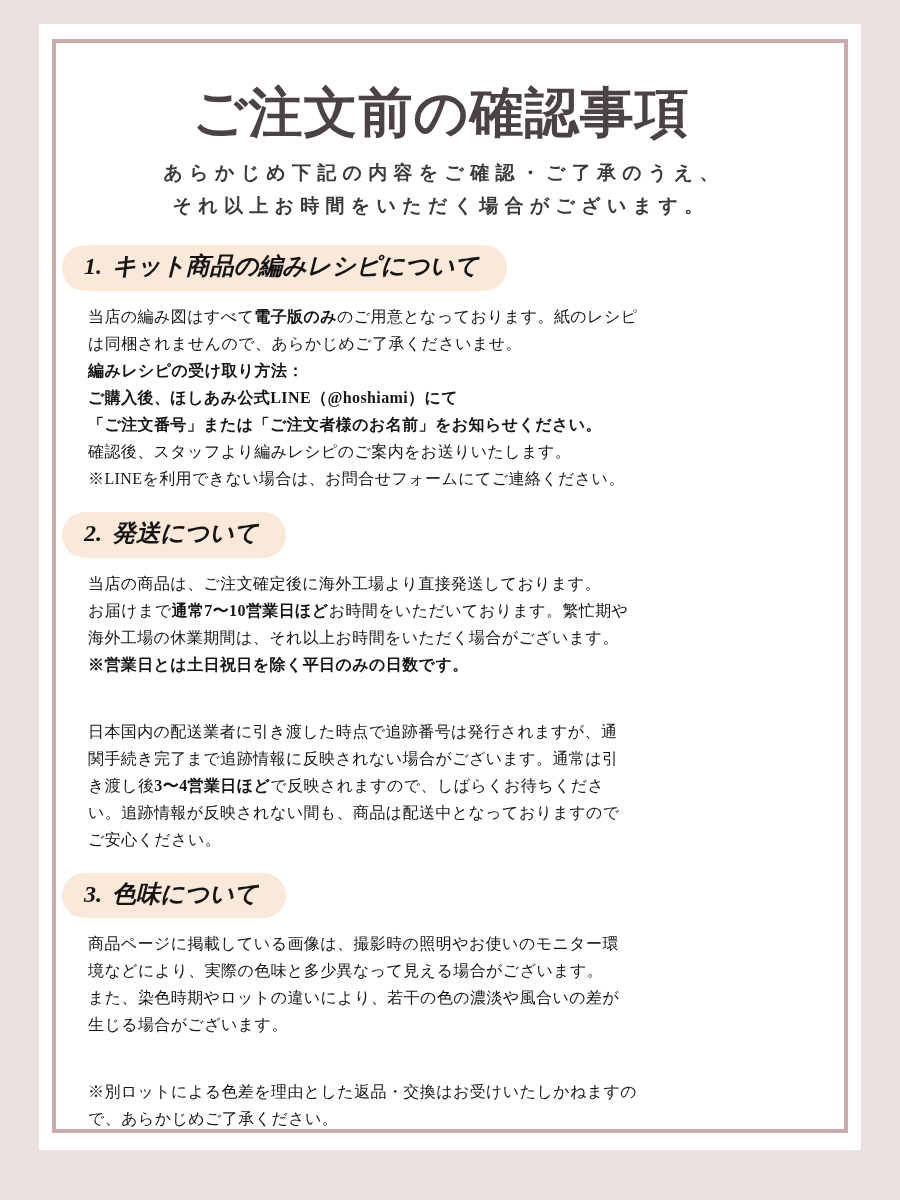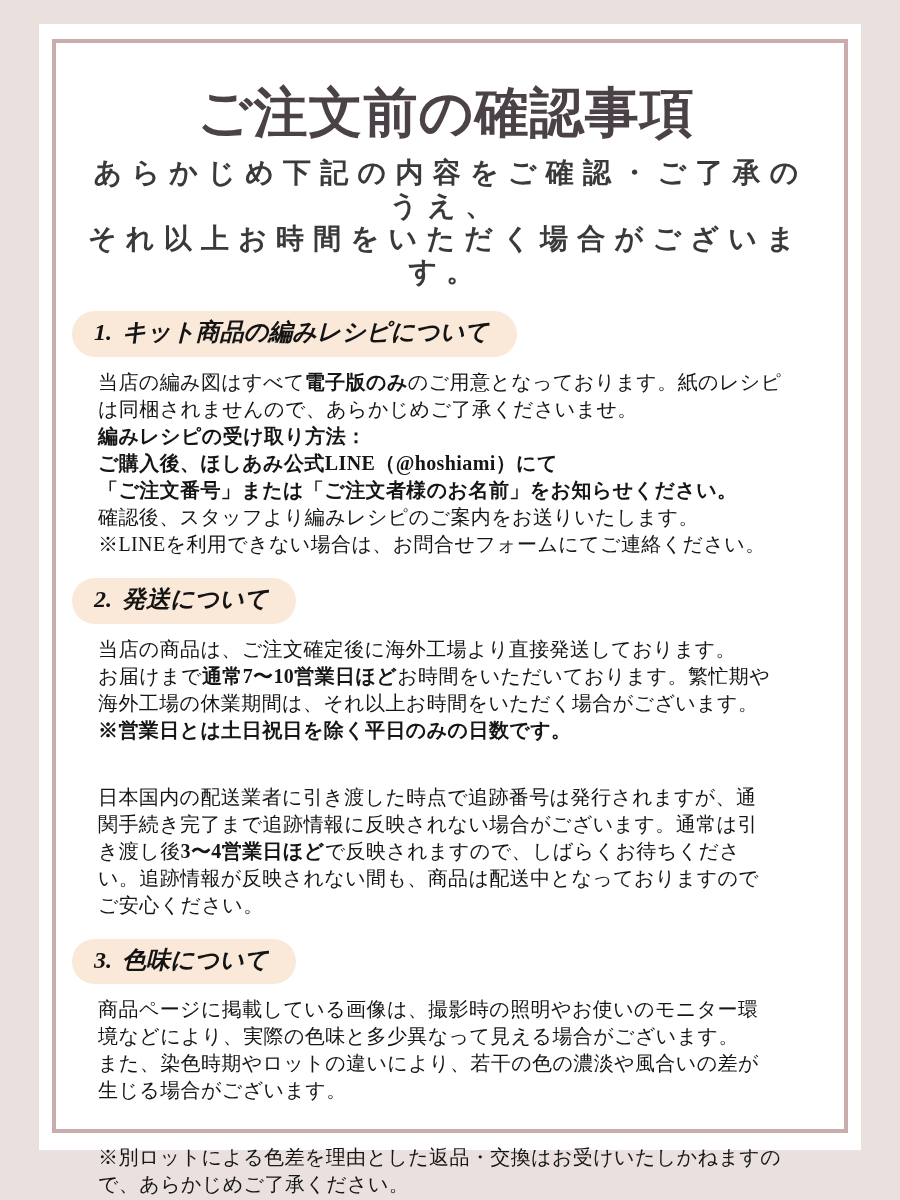--- a/index.html
+++ b/index.html
@@ -12,54 +12,54 @@
   }
   .card {
     position: absolute; left: 39px; top: 24px;
     width: 822px; height: 1126px;
     background: var(--card, #FFFFFF);
   }
   .frame {
     position: absolute; left: 13px; top: 15px; right: 13px; bottom: 17px;
     border: 4px solid var(--frame_border, #C9ADAD);
     box-sizing: border-box;
-    padding: 38px 24px 0 16px;
+    padding: 38px 24px 0 6px;
   }
   .title {
     margin: 0; text-align: center;
     font-family: sans-serif;
     font-size: 54px; font-weight: 800; line-height: 1.15;
     color: var(--title_text, #4B4247);
     letter-spacing: 1px;
   }
   .subtitle {
     margin: 13px 0 0 0; text-align: center;
     font-family: sans-serif;
-    font-size: 28px; font-weight: 700; line-height: 33px;
+    font-size: 19px; font-weight: 700; line-height: 33px;
     color: var(--subtitle_text, #3A3A3A);
     letter-spacing: 0.33em;
     text-indent: 0.33em;
   }
   .content-section { margin-top: 20px; }
   .content-section:first-of-type { margin-top: 23px; }
   .pill {
     display: inline-block;
     background: var(--pill, #FAE8D9);
     border-radius: 30px;
     padding: 7px 28px 10px 22px;
     font-size: 24px; font-weight: 700; line-height: 1.2;
     color: var(--heading_text, #141414);
     font-family: "Liberation Serif", "DejaVu Serif", sans-serif;
     font-style: italic;
   }
   .pill .num { margin-right: 10px; font-weight: 700; }
   .pill .heading-text { font-family: sans-serif; font-weight: 800; }
   .para {
     margin: 12px 0 0 26px;
-    font-size: 20px; line-height: 27px;
+    font-size: 16px; line-height: 27px;
     letter-spacing: 0.4px;
     color: var(--body_text, #161616);
   }
   .para + .para { margin-top: 40px; }
   .para b { font-weight: 700; }
 </style>
 </head>
 <body style="--background: #EAE0DD; --card: #FFFFFF; --frame_border: #C9ADAD; --pill: #FAE8D9; --title_text: #4B4247; --subtitle_text: #3A3A3A; --heading_text: #141414; --body_text: #161616;">
 
 <div class="card">

